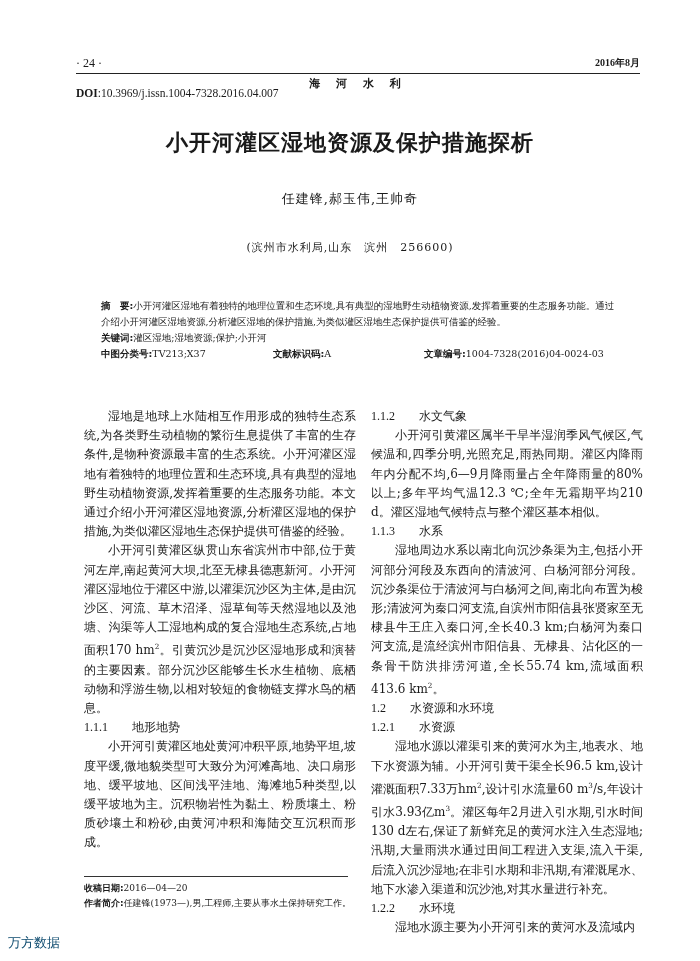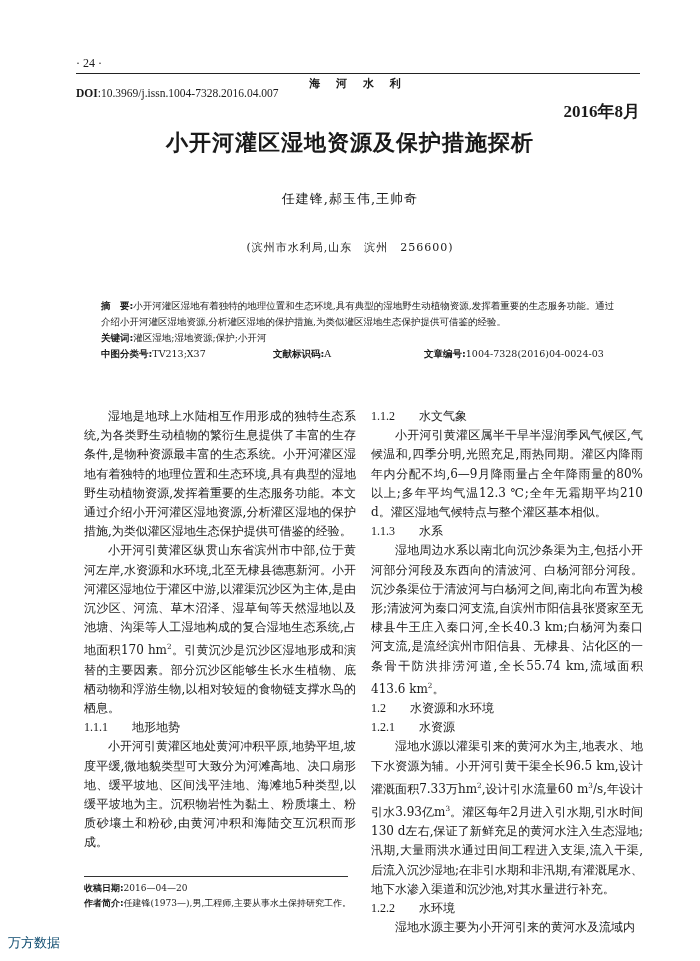--- a/index.html
+++ b/index.html
@@ -4,21 +4,21 @@
 <style>
   html, body { margin: 0; padding: 0; }
   body {
     width: 700px; height: 961px; background: #fff; position: relative; overflow: hidden;
     font-family: "DejaVu Serif", "Liberation Serif", serif; color: #1a1a1a;
   }
   .abs { position: absolute; }
   .hdr { top: 56px; left: 76px; width: 564px; height: 16px; font-size: 11px; }
   .hdr .pg { position: absolute; left: 0; top: 0; font-family: "Liberation Serif", serif; font-size: 12px; }
   .hdr .jn { position: absolute; left: 0; right: 0; text-align: center; top: 0; letter-spacing: 6px; font-size: 11px; font-weight: bold; margin-top: 20px; }
-  .hdr .dt { position: absolute; right: 0; top: 0; font-family: "Liberation Serif", serif; font-size: 17px; font-weight: bold; margin-top: 44px; }
+  .hdr .dt { position: absolute; right: 0; top: 0; font-family: "Liberation Serif", serif; font-size: 10px; font-weight: bold; }
   .rule { left: 76px; width: 564px; height: 0; border-top: 1.5px solid #222; }
   .doi { top: 87px; left: 76px; font-family: "Liberation Serif", serif; font-size: 11.5px; }
   .doi b { font-weight: bold; }
   .title { top: 128px; left: 0; width: 700px; text-align: center; font-family: "DejaVu Sans", sans-serif; font-size: 22px; font-weight: bold; letter-spacing: 1px; }
   .authors { top: 190px; left: 0; width: 700px; text-align: center; font-size: 13px; letter-spacing: 1px; }
   .affil { top: 240px; left: 0; width: 700px; text-align: center; font-size: 11px; letter-spacing: 1px; }
   .abstract { top: 298px; left: 101px; width: 520px; font-size: 9.5px; line-height: 16px; }
   .abstract .lbl { font-weight: bold; font-family: "DejaVu Sans", sans-serif; }
   .meta-row { position: relative; height: 16px; }
   .meta-row span.c { position: absolute; top: 0; }
@@ -62,21 +62,21 @@
   </div>
   <div class="meta-row">
     <span class="c" style="left:0;"><span class="lbl">中图分类号:</span><span>TV213;X37</span></span>
     <span class="c" style="left:172px;"><span class="lbl">文献标识码:</span><span>A</span></span>
     <span class="c" style="left:323px;"><span class="lbl">文章编号:</span><span>1004-7328(2016)04-0024-03</span></span>
   </div>
 </div>
 
 <div class="abs col left">
   <p>湿地是地球上水陆相互作用形成的独特生态系统,为各类野生动植物的繁衍生息提供了丰富的生存条件,是物种资源最丰富的生态系统。小开河灌区湿地有着独特的地理位置和生态环境,具有典型的湿地野生动植物资源,发挥着重要的生态服务功能。本文通过介绍小开河灌区湿地资源,分析灌区湿地的保护措施,为类似灌区湿地生态保护提供可借鉴的经验。</p>
-  <p><span>小开河引黄灌区纵贯山东省滨州市中部,位于黄河左岸,水资源和水环境,北至无棣县德惠新河。小开河灌区湿地位于灌区中游,以灌渠沉沙区为主体,是由沉沙区、河流、草木沼泽、湿草甸等天然湿地以及池塘、沟渠等人工湿地构成的复合湿地生态系统,占地面积170 hm</span><sup>2</sup><span>。引黄沉沙是沉沙区湿地形成和演替的主要因素。部分沉沙区能够生长水生植物、底栖动物和浮游生物,以相对较短的食物链支撑水鸟的栖息。</span></p>
+  <p><span>小开河引黄灌区纵贯山东省滨州市中部,位于黄河左岸,南起黄河大坝,北至无棣县德惠新河。小开河灌区湿地位于灌区中游,以灌渠沉沙区为主体,是由沉沙区、河流、草木沼泽、湿草甸等天然湿地以及池塘、沟渠等人工湿地构成的复合湿地生态系统,占地面积170 hm</span><sup>2</sup><span>。引黄沉沙是沉沙区湿地形成和演替的主要因素。部分沉沙区能够生长水生植物、底栖动物和浮游生物,以相对较短的食物链支撑水鸟的栖息。</span></p>
   <p class="h3"><span class="n">1.1.1</span><span>地形地势</span></p>
   <p>小开河引黄灌区地处黄河冲积平原,地势平坦,坡度平缓,微地貌类型可大致分为河滩高地、决口扇形地、缓平坡地、区间浅平洼地、海滩地5种类型,以缓平坡地为主。沉积物岩性为黏土、粉质壤土、粉质砂壤土和粉砂,由黄河冲积和海陆交互沉积而形成。</p>
 </div>
 
 <div class="abs fn-rule"></div>
 <div class="abs fn">
   <div><b>收稿日期:</b><span>2016—04—20</span></div>
   <div><b>作者简介:</b><span>任建锋(1973—),男,工程师,主要从事水土保持研究工作。</span></div>
 </div>
 

